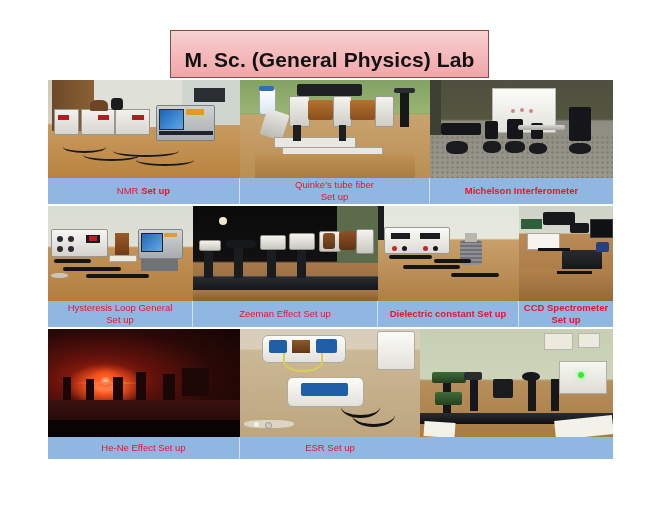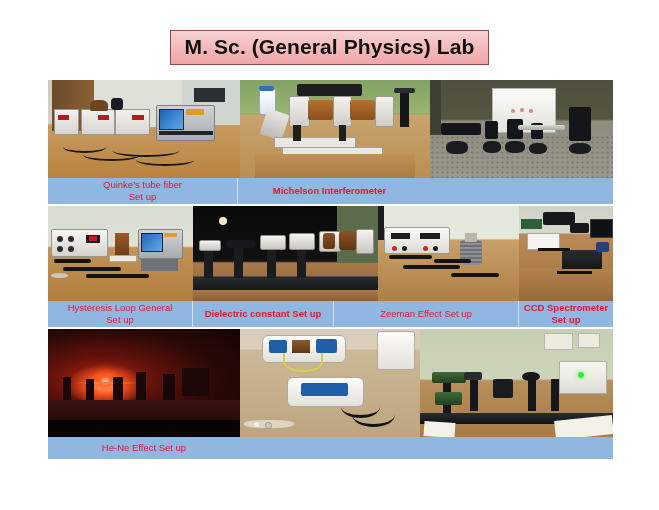--- a/index.html
+++ b/index.html
@@ -23,21 +23,21 @@
     display: flex;
     justify-content: center;
   }
   #slide-title {
     background: linear-gradient(to bottom, #f6d2d3 0%, #f5bcbe 45%, #f0a6a9 100%);
     border: 1px solid #8a4a46;
     color: #111111;
     font-size: 21px;
     font-weight: bold;
     letter-spacing: 0.1px;
-    padding: 5px 14px 6px 14px;
+    padding: 18px 14px 6px 14px;
     line-height: 1.05;
     white-space: nowrap;
   }
 
   
   #lab-grid {
     position: absolute;
     left: 48px;
     top: 80px;
     width: 565px;
@@ -240,20 +240,25 @@
         <div class="ph mount" style="left:55%;top:44%;width:7%;height:16%;"></div>
         <div class="ph base" style="left:54%;top:64%;width:10%;height:12%;"></div>
         <div class="ph rail" style="left:48%;top:46%;width:26%;height:5%;border-radius:2px;"></div>
         <div class="ph mount" style="left:76%;top:28%;width:12%;height:34%;"></div>
         <div class="ph base" style="left:76%;top:64%;width:12%;height:12%;"></div>
         <div class="ph" style="left:0;top:0;width:6%;height:56%;background:#3f4034;"></div>
       </div>
     </div>
 
     <div class="caption-strip">
+      <div class="caption-cell" style="width:192px;height:26px;">
+        <span class="cap-text">
+          <span class="cap-lead">NMR </span><span class="cap-strong">Set up</span>
+        </span>
+      </div>
       <div class="caption-cell" style="width:190px;height:26px;">
         <span class="cap-text">
           <span class="cap-lead">Quinke's tube fiber</span><br>
           <span class="cap-lead">Set up</span>
         </span>
       </div>
       <div class="caption-cell bold" style="width:183px;height:26px;">
         <span class="cap-text">Michelson Interferometer</span>
       </div>
     </div>
@@ -332,25 +337,25 @@
       </div>
     </div>
 
     <div class="caption-strip">
       <div class="caption-cell" style="width:145px;height:26px;">
         <span class="cap-text">
           <span class="cap-lead">Hysteresis Loop General</span><br>
           <span class="cap-lead">Set up</span>
         </span>
       </div>
+      <div class="caption-cell" style="width:185px;height:26px;">
+        <span class="cap-text">Zeeman Effect Set up</span>
+      </div>
       <div class="caption-cell bold" style="width:141px;height:26px;">
         <span class="cap-text">Dielectric constant Set up</span>
-      </div>
-      <div class="caption-cell" style="width:185px;height:26px;">
-        <span class="cap-text">Zeeman Effect Set up</span>
       </div>
       <div class="caption-cell bold" style="width:94px;height:26px;">
         <span class="cap-text">CCD Spectrometer Set up</span>
       </div>
     </div>
   </div>
 
   <div class="photo-row" style="margin-top:2px;">
     <div class="photo-strip" style="height:108px;">
 
@@ -402,16 +407,19 @@
         <div class="ph rail" style="left:0;top:78%;width:100%;height:10%;"></div>
         <div class="ph paper" style="left:70%;top:82%;width:30%;height:18%;transform:rotate(-6deg);"></div>
         <div class="ph paper" style="left:2%;top:86%;width:16%;height:14%;transform:rotate(4deg);"></div>
       </div>
     </div>
 
     <div class="caption-strip">
       <div class="caption-cell" style="width:192px;height:22px;">
         <span class="cap-text">He-Ne Effect Set up</span>
       </div>
+      <div class="caption-cell" style="width:180px;height:22px;">
+        <span class="cap-text">ESR Set up</span>
+      </div>
     </div>
   </div>
 
 </div>
 
 </body></html>

